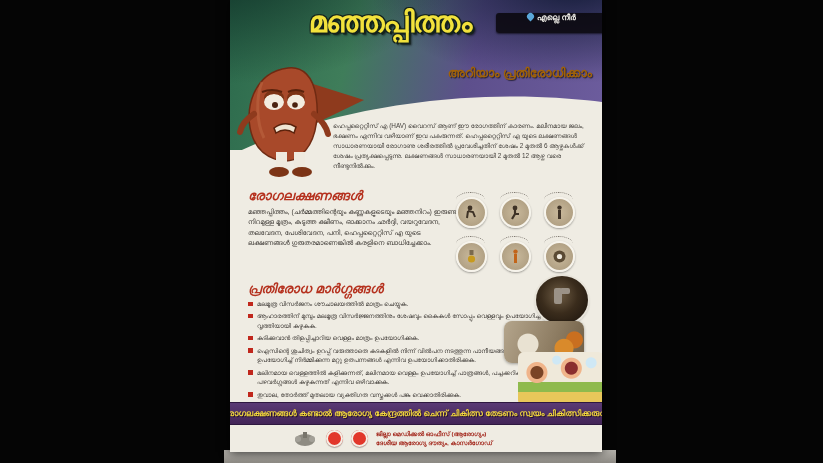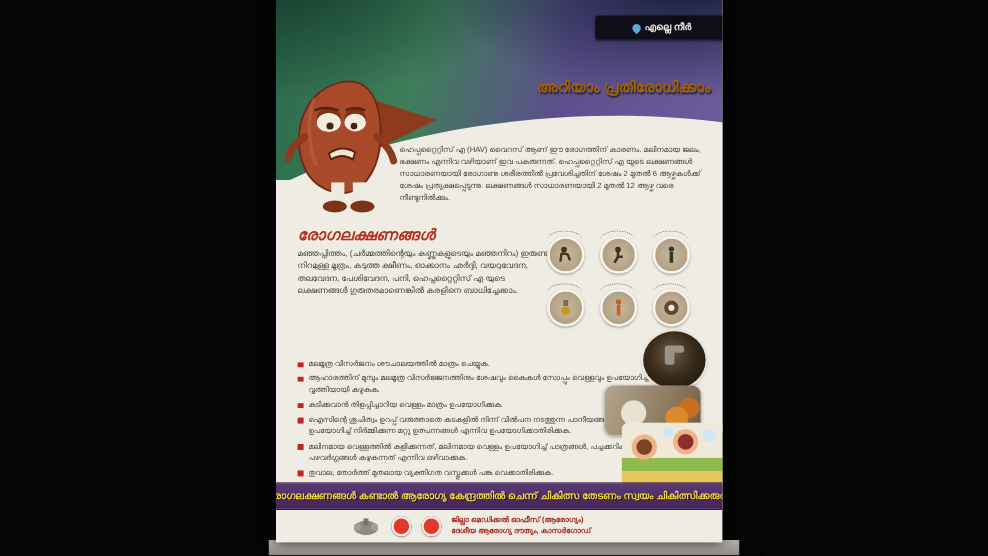--- a/index.html
+++ b/index.html
@@ -20,21 +20,21 @@
   #header-swoosh{left:-90px;top:98px;width:660px;height:280px;background:#efece3;
      border-radius:50%;transform:rotate(-4deg);}
   .title{left:26px;top:6px;width:268px;text-align:center;font-size:29px;font-weight:800;
      color:#f2e23c;letter-spacing:-1px;
      text-shadow:2px 2px 0 #14221c,-1px -1px 0 #14221c,1px -1px 0 #14221c,-1px 1px 0 #14221c,3px 3px 2px rgba(0,0,0,.5);}
   .subtitle{left:60px;top:41px;width:220px;text-align:center;font-size:14.5px;font-weight:700;color:#fdfdf4;
      text-shadow:1px 1px 1px rgba(0,0,0,.55);}
   .tagline{left:148px;top:66px;width:214px;text-align:right;font-size:12.5px;font-weight:700;color:#a16207;
      text-shadow:1px 1px 1px rgba(0,0,0,.6);}
   .badge{left:266px;top:13px;width:111px;height:20px;background:rgba(10,8,14,.88);border-radius:3px;
-     display:flex;align-items:center;justify-content:center;gap:3px;color:#f2f0ea;font-size:8px;font-weight:700;
+     display:flex;justify-content:center;gap:3px;color:#f2f0ea;font-size:8px;font-weight:700;
      box-shadow:0 1px 2px rgba(0,0,0,.6);}
   .badge .drop{width:7px;height:7px;background:#5aa7d8;border-radius:50% 50% 50% 0;transform:rotate(-45deg);}
   
   #liver{left:2px;top:52px;width:134px;height:132px;}
   
   .intro{left:103px;top:121px;width:256px;font-size:6.4px;line-height:1.55;color:#44403c;}
   .h-red{font-weight:800;color:#b5311e;font-size:13px;letter-spacing:.2px;font-style:italic;}
   #symptoms-heading{left:18px;top:188px;}
   #symptoms-body{left:18px;top:207px;width:212px;font-size:6.9px;line-height:1.5;color:#3e3a36;}
   #prevention-heading{left:18px;top:281px;}
@@ -84,20 +84,21 @@
 <body>
 
 <div id="stage">
   <div class="abs" id="table-band"></div>
 
   <div class="abs" id="poster">
 
     <div class="abs" id="poster-header"></div>
     <div class="abs" id="header-swoosh"></div>
 
+    <div class="abs title">മഞ്ഞപ്പിത്തം</div>
     <div class="abs tagline">അറിയാം പ്രതിരോധിക്കാം</div>
 
     <div class="abs badge">
       <span class="drop"></span>
       <span>എല്ലെ നീർ</span>
     </div>
 
     <div class="abs" id="liver">
       <svg width="134" height="132" viewBox="0 0 134 132">
         <polygon points="62,26 132,48 74,76" fill="#8e3a1d"></polygon>
@@ -168,20 +169,21 @@
         <div class="sym">
             <span class="arc"></span>
           <svg width="15" height="15" viewBox="0 0 15 15">
               <circle cx="7.5" cy="7.5" r="6" fill="#5a4a34"></circle>
               <circle cx="7.5" cy="7.5" r="2.6" fill="#efeadf"></circle>
             </svg>
           </div>
       </div>
     </div>
 
+    <div class="abs h-red" id="prevention-heading">പ്രതിരോധ മാർഗ്ഗങ്ങൾ</div>
     <ul class="abs bullets">
       <li>മലമൂത്ര വിസർജനം ശൗചാലയത്തിൽ മാത്രം ചെയ്യുക.</li>
       <li>ആഹാരത്തിന് മുമ്പും മലമൂത്ര വിസർജ്ജനത്തിനും ശേഷവും കൈകൾ സോപ്പും വെള്ളവും ഉപയോഗിച്ച് വൃത്തിയായി കഴുകുക.</li>
       <li>കുടിക്കുവാൻ തിളപ്പിച്ചാറിയ വെള്ളം മാത്രം ഉപയോഗിക്കുക.</li>
       <li>ഐസിന്റെ ശുചിത്വം ഉറപ്പ് വരുത്താതെ കടകളിൽ നിന്ന് വിൽപന നടത്തുന്ന പാനീയങ്ങൾ, ജ്യൂസ്, ഐസ് ഉപയോഗിച്ച് നിർമ്മിക്കുന്ന മറ്റു ഉത്പന്നങ്ങൾ എന്നിവ ഉപയോഗിക്കാതിരിക്കുക.</li>
       <li>മലിനമായ വെള്ളത്തിൽ കുളിക്കുന്നത്, മലിനമായ വെള്ളം ഉപയോഗിച്ച് പാത്രങ്ങൾ, പച്ചക്കറികൾ, പഴവർഗ്ഗങ്ങൾ കഴുകുന്നത് എന്നിവ ഒഴിവാക്കുക.</li>
       <li>തുവാല, തോർത്ത് മുതലായ വ്യക്തിഗത വസ്തുക്കൾ പങ്കു വെക്കാതിരിക്കുക.</li>
     </ul>
 
     <div class="abs" id="tap-photo">

